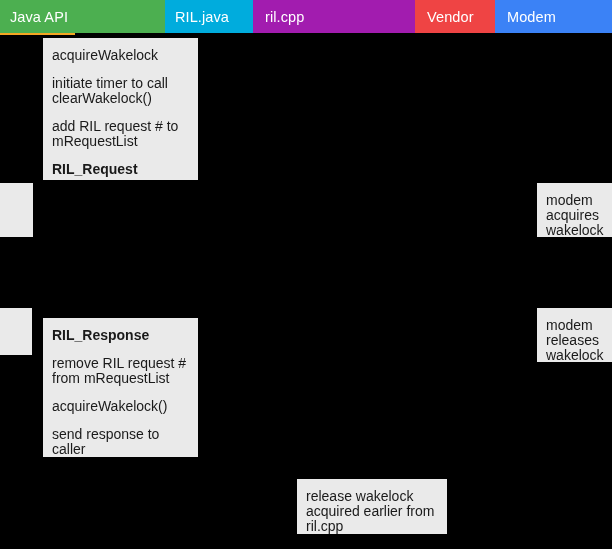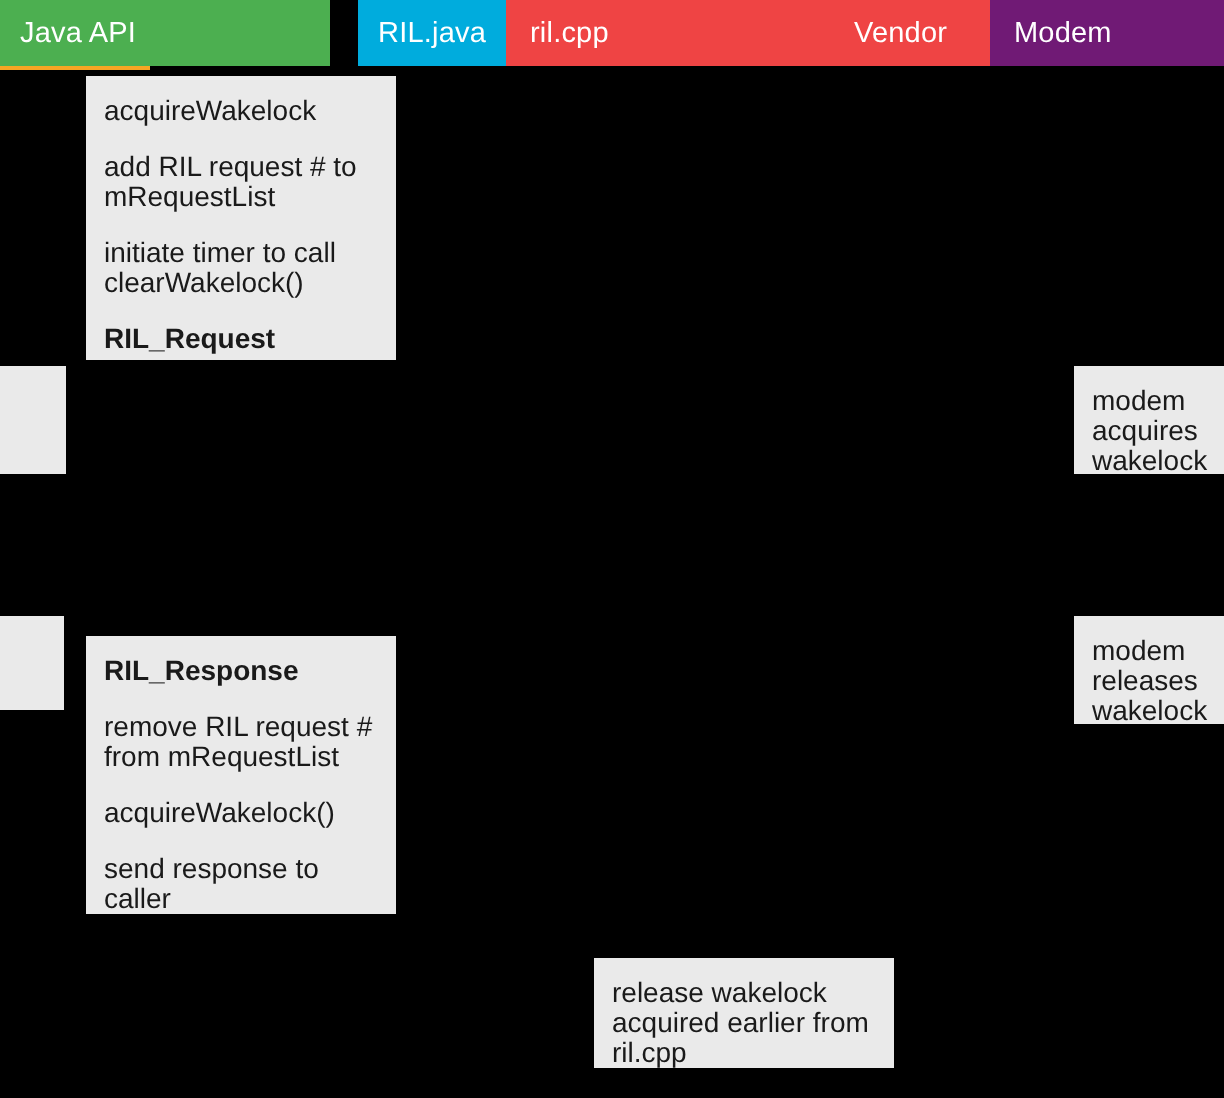--- a/index.html
+++ b/index.html
@@ -34,24 +34,24 @@
     font-size: 14.5px;
     letter-spacing: 0.1px;
     white-space: nowrap;
   }
   .tab > .tab-label {
     display: block;
     text-align: right;
   }
 
   #tab-java-api      { left: 0px;   width: 165px; background: #4CAF50; color: #ffffff; padding-left: 10px; }
-  #tab-ril-java      { left: 165px; width: 88px;  background: #00ACDD; color: #ffffff; padding-left: 10px; margin-left: 14px; }
-  #tab-ril-cpp       { left: 253px; width: 162px; background: #ef4444; color: #ffffff; padding-left: 12px; }
+  #tab-ril-java      { left: 165px; width: 88px;  background: #00ACDD; color: #ffffff; padding-left: 10px; }
+  #tab-ril-cpp       { left: 253px; width: 162px; background: #a21caf; color: #ffffff; padding-left: 12px; }
   #tab-vendor        { left: 415px; width: 80px;  background: #ef4444; color: #ffffff; padding-left: 12px; }
-  #tab-modem         { left: 495px; width: 117px; background: #701a75; color: #ffffff; padding-left: 12px; }
+  #tab-modem         { left: 495px; width: 117px; background: #3b82f6; color: #ffffff; padding-left: 12px; }
 
   
   #active-tab-underline {
     position: absolute;
     left: 0;
     top: 33px;
     width: 75px;
     height: 2px;
     background: #F5A623;
   }
@@ -114,22 +114,22 @@
   <div class="tab" id="tab-modem">
     <span class="tab-label">Modem</span>
   </div>
 
 </div>
 
 <div id="active-tab-underline"></div>
 
 <div class="note" id="note-ril-request">
   <p>acquireWakelock</p>
+  <p>initiate timer to call clearWakelock()</p>
   <p>add RIL request # to mRequestList</p>
-  <p>initiate timer to call clearWakelock()</p>
   <p class="strong">RIL_Request</p>
 </div>
 
 <div class="note" id="note-ril-response">
   <p class="strong">RIL_Response</p>
   <p>remove RIL request # from mRequestList</p>
   <p>acquireWakelock()</p>
   <p>send response to caller</p>
 </div>
 

